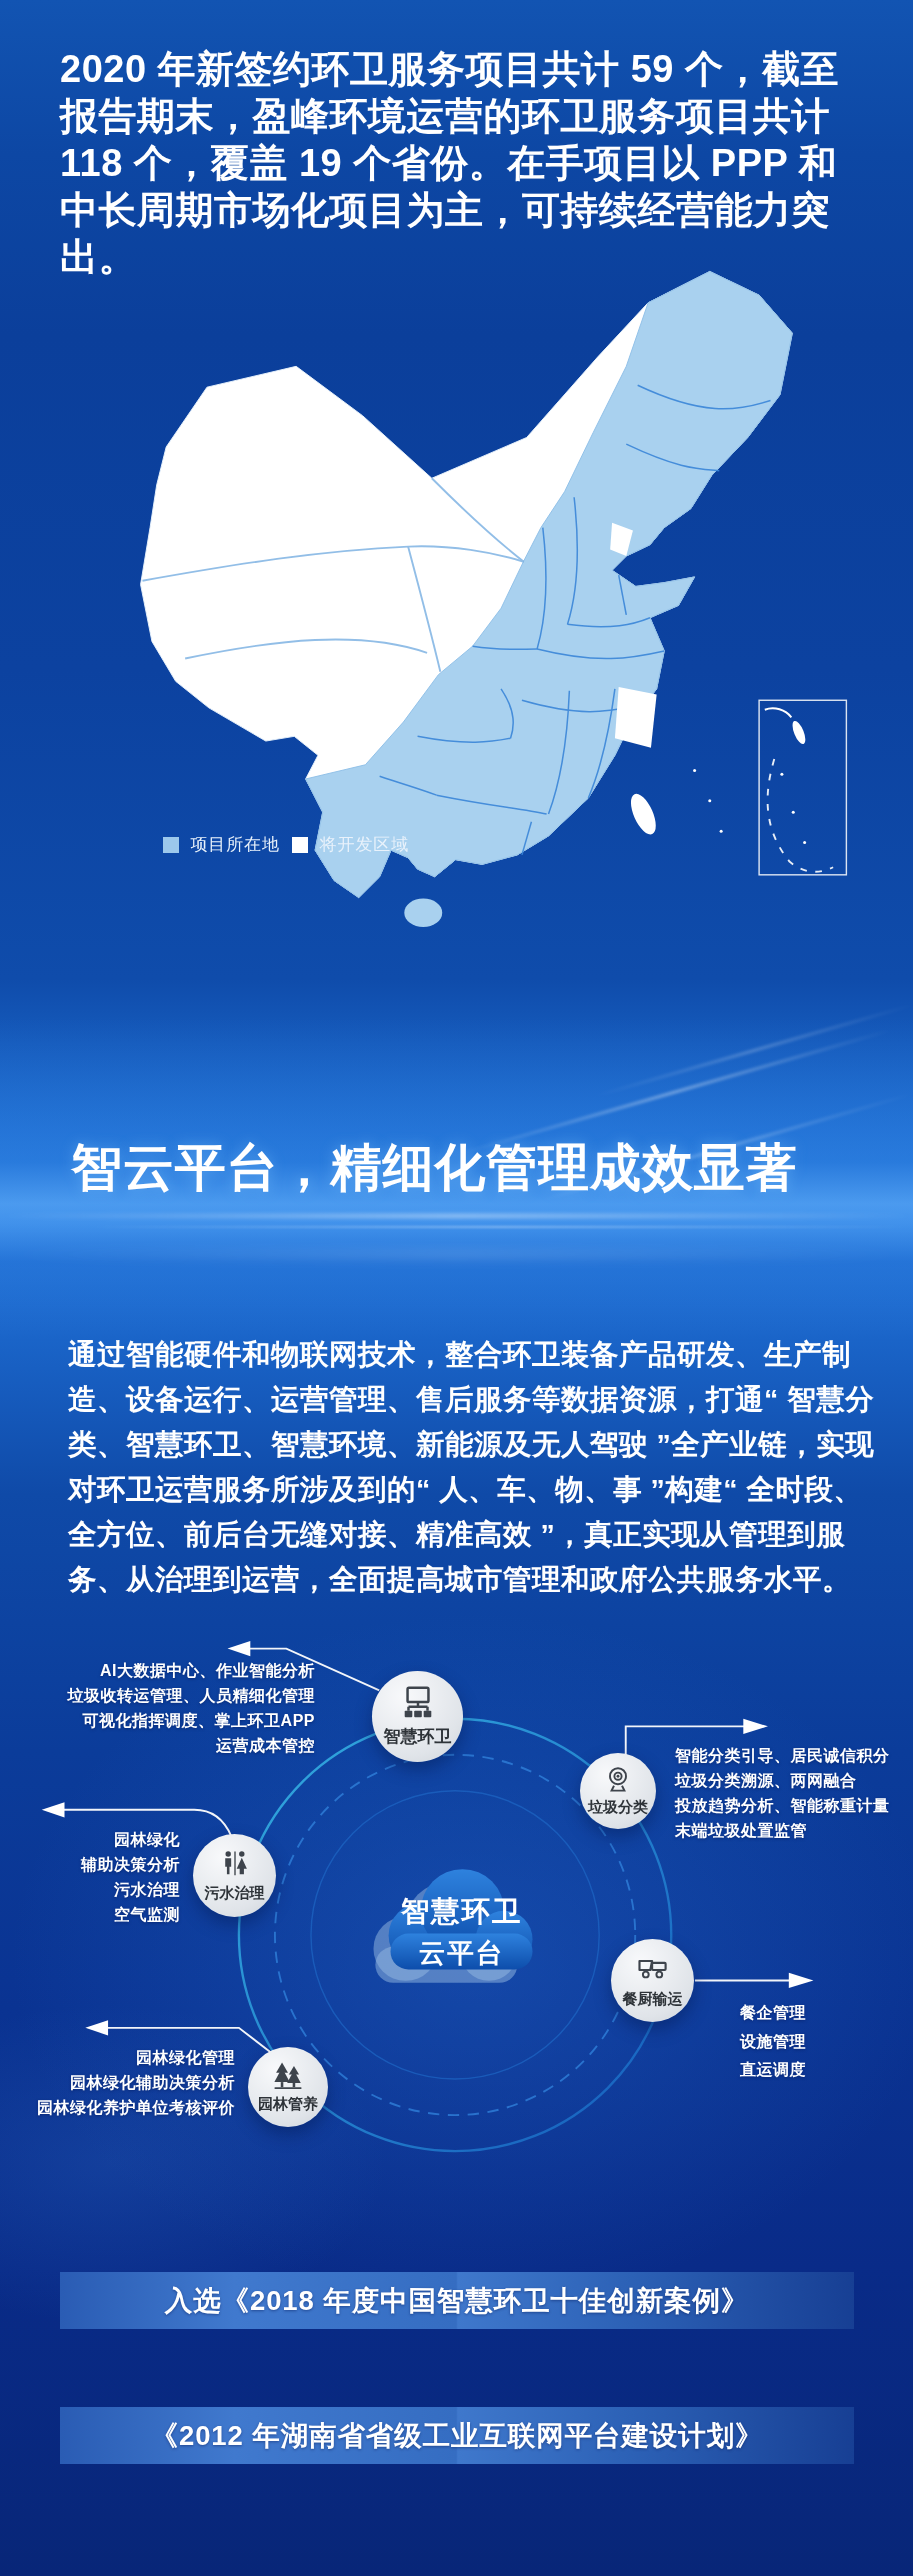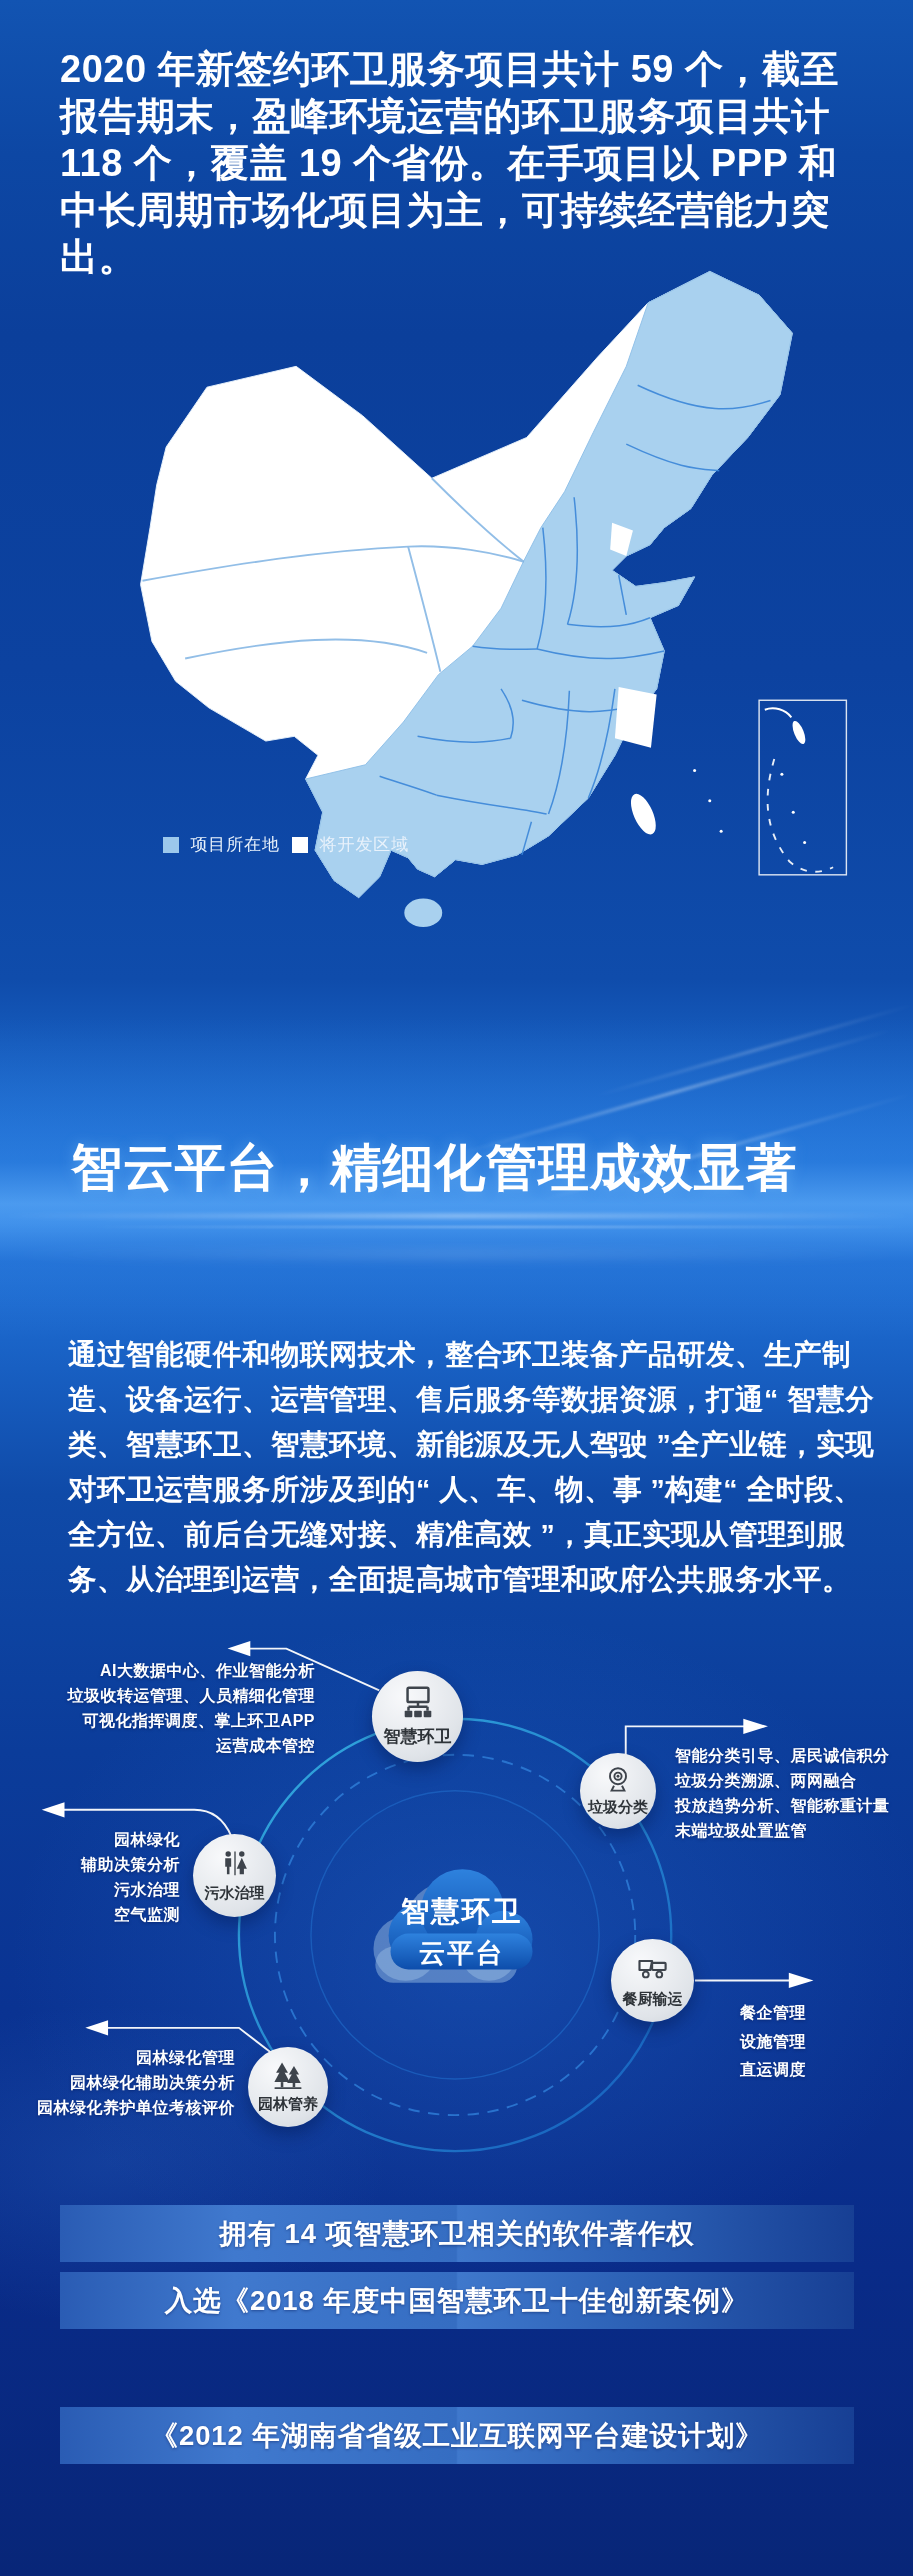--- a/index.html
+++ b/index.html
@@ -288,23 +288,20 @@
     <div>餐企管理</div>
     <div>设施管理</div>
     <div>直运调度</div>
   </div>
   <div class="ann ann-r" style="left:19px;top:2045px;width:216px">
     <div>园林绿化管理</div>
     <div>园林绿化辅助决策分析</div>
     <div>园林绿化养护单位考核评价</div>
   </div>
 
-  <div class="award" style="top:2205px">
-    <span>拥有 14 项智慧环卫相关的软件著作权</span>
-  </div>
   <div class="award" style="top:2272px">
     <span>入选《2018 年度中国智慧环卫十佳创新案例》</span>
   </div>
   <div class="award" style="top:2407px">
     <span>《2012 年湖南省省级工业互联网平台建设计划》</span>
   </div>
 
 </div>
 
 

